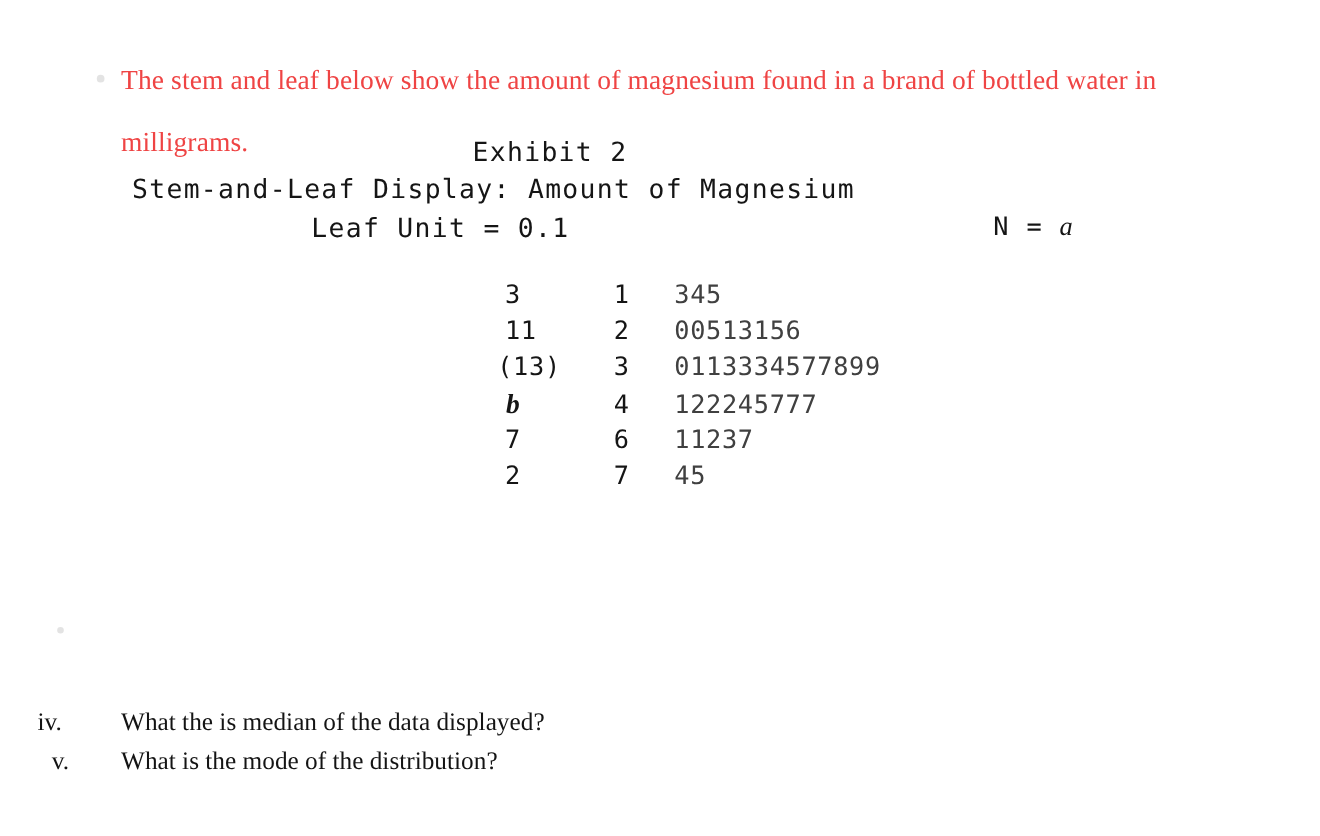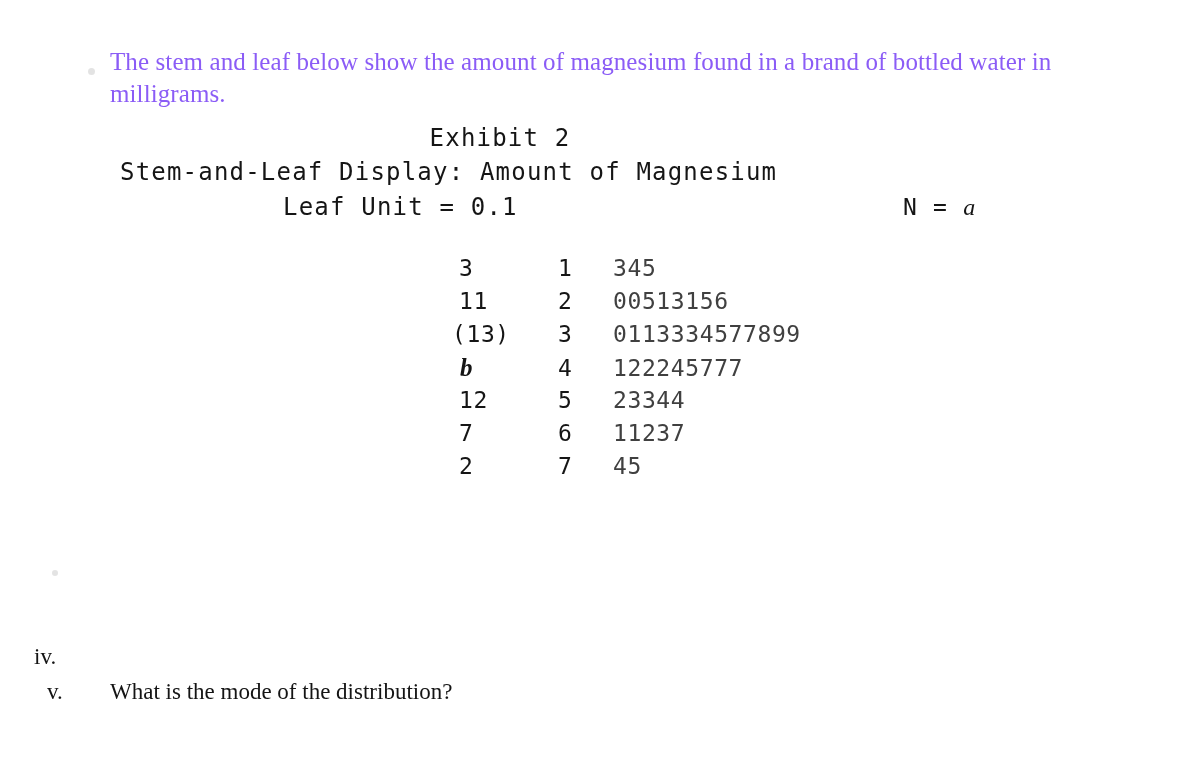--- a/index.html
+++ b/index.html
@@ -17,22 +17,22 @@
   }
 
   
   .intro {
     position: absolute;
     left: 110px;
     top: 46px;
     width: 1000px;
     font-family: "Liberation Serif", "DejaVu Serif", serif;
     font-size: 25px;
-    line-height: 32px;
-    color: #8b5cf6;
+    line-height: 56px;
+    color: #ef4444;
     letter-spacing: 0.1px;
   }
 
   
   .mono {
     font-family: "DejaVu Sans Mono", "Liberation Mono", monospace;
     color: #151515;
     white-space: pre;
   }
   .exhibit-title {
@@ -189,43 +189,39 @@
       <div class="sl-stem">3</div>
       <div class="sl-leaves">0113334577899</div>
     </div>
 
     <div class="sl-row">
       <div class="sl-count ital">b</div>
       <div class="sl-stem">4</div>
       <div class="sl-leaves">122245777</div>
     </div>
 
-    <div class="sl-row">
-      <div class="sl-count">12</div>
-      <div class="sl-stem">5</div>
-      <div class="sl-leaves">23344</div>
-    </div>
 
     <div class="sl-row">
       <div class="sl-count">7</div>
       <div class="sl-stem">6</div>
       <div class="sl-leaves">11237</div>
     </div>
 
     <div class="sl-row">
       <div class="sl-count">2</div>
       <div class="sl-stem">7</div>
       <div class="sl-leaves">45</div>
     </div>
 
   </div>
 
   <div class="q-list">
     <div class="q-row">
       <div class="q-num">iv.</div>
+      <div class="q-text">What the is median of the data displayed?</div>
     </div>
     <div class="q-row">
       <div class="q-num narrow">v.</div>
       <div class="q-text">What is the mode of the distribution?</div>
     </div>
   </div>
 
 </div>
 
 </body></html>

